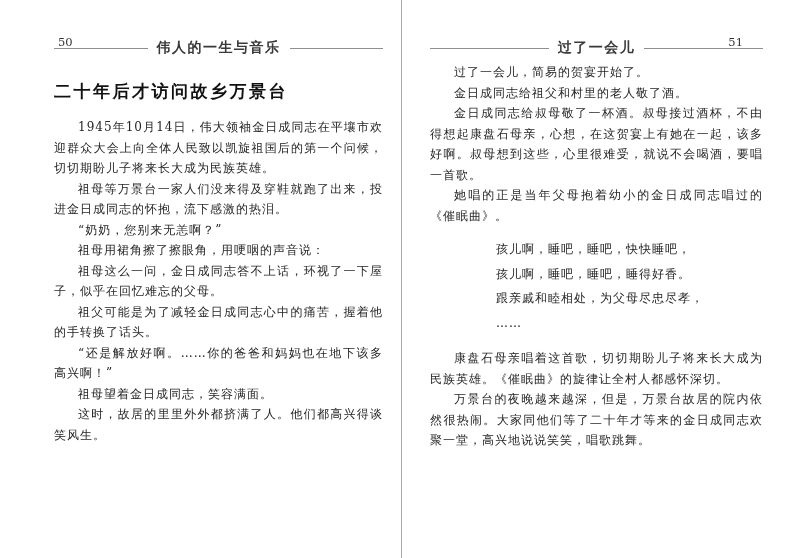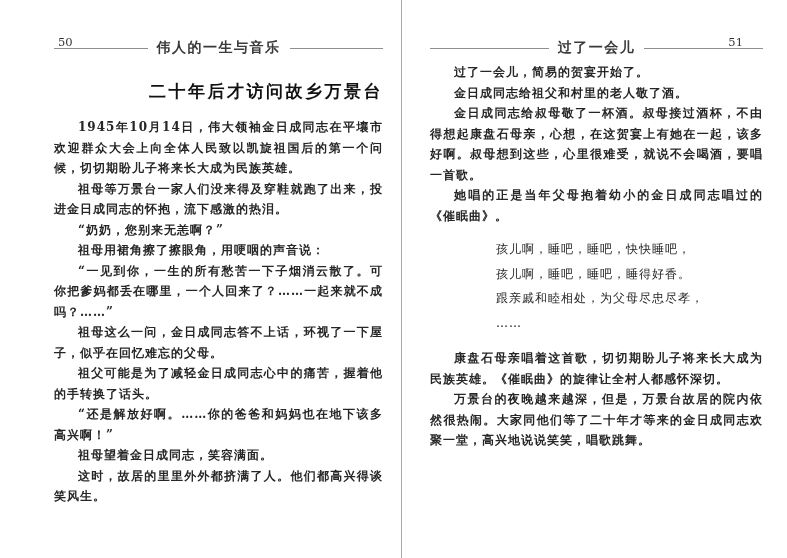--- a/index.html
+++ b/index.html
@@ -52,38 +52,37 @@
   }
   .pagenum-left  { left: 4px; }
   .pagenum-right { right: 20px; }
 
   .chapter-title {
     font-family: "DejaVu Sans", "Liberation Sans", sans-serif;
     font-weight: bold;
     font-size: 17px;
     letter-spacing: 2.5px;
     color: #111;
-    text-align: right;
+    text-align: left;
     margin: 24px 0 0 0;
   }
 
   .body-text { margin-top: 14px; }
   .page-right .body-text.first { margin-top: 6px; }
   .body-text.after-verse { margin-top: 0; }
 
   .para {
     margin: 0;
     font-size: 12px;
     line-height: 20.5px;
     letter-spacing: 1px;
     text-indent: 2em;
     text-align: justify;
     text-align-last: left;
     color: #262626;
-    font-weight: bold;
   }
 
   .verse { margin: 13px 0 15px 62px; }
   .verse-line {
     margin: 4px;
     font-size: 12px;
     line-height: 20.5px;
     letter-spacing: 1px;
     color: #262626;
   }
@@ -101,21 +100,20 @@
       <div class="hrule"></div>
     </div>
 
     <h1 class="chapter-title">二十年后才访问故乡万景台</h1>
 
     <div class="body-text">
         <p class="para">1945年10月14日，伟大领袖金日成同志在平壤市欢迎群众大会上向全体人民致以凯旋祖国后的第一个问候，切切期盼儿子将来长大成为民族英雄。</p>
         <p class="para">祖母等万景台一家人们没来得及穿鞋就跑了出来，投进金日成同志的怀抱，流下感激的热泪。</p>
         <p class="para">“奶奶，您别来无恙啊？”</p>
         <p class="para">祖母用裙角擦了擦眼角，用哽咽的声音说：</p>
-        <p class="para">“一见到你，一生的所有愁苦一下子烟消云散了。可你把爹妈都丢在哪里，一个人回来了？……一起来就不成吗？……”</p>
         <p class="para">祖母这么一问，金日成同志答不上话，环视了一下屋子，似乎在回忆难忘的父母。</p>
         <p class="para">祖父可能是为了减轻金日成同志心中的痛苦，握着他的手转换了话头。</p>
         <p class="para">“还是解放好啊。……你的爸爸和妈妈也在地下该多高兴啊！”</p>
         <p class="para">祖母望着金日成同志，笑容满面。</p>
         <p class="para">这时，故居的里里外外都挤满了人。他们都高兴得谈笑风生。</p>
       </div>
   </div>
 
   <div class="spine"></div>
 

